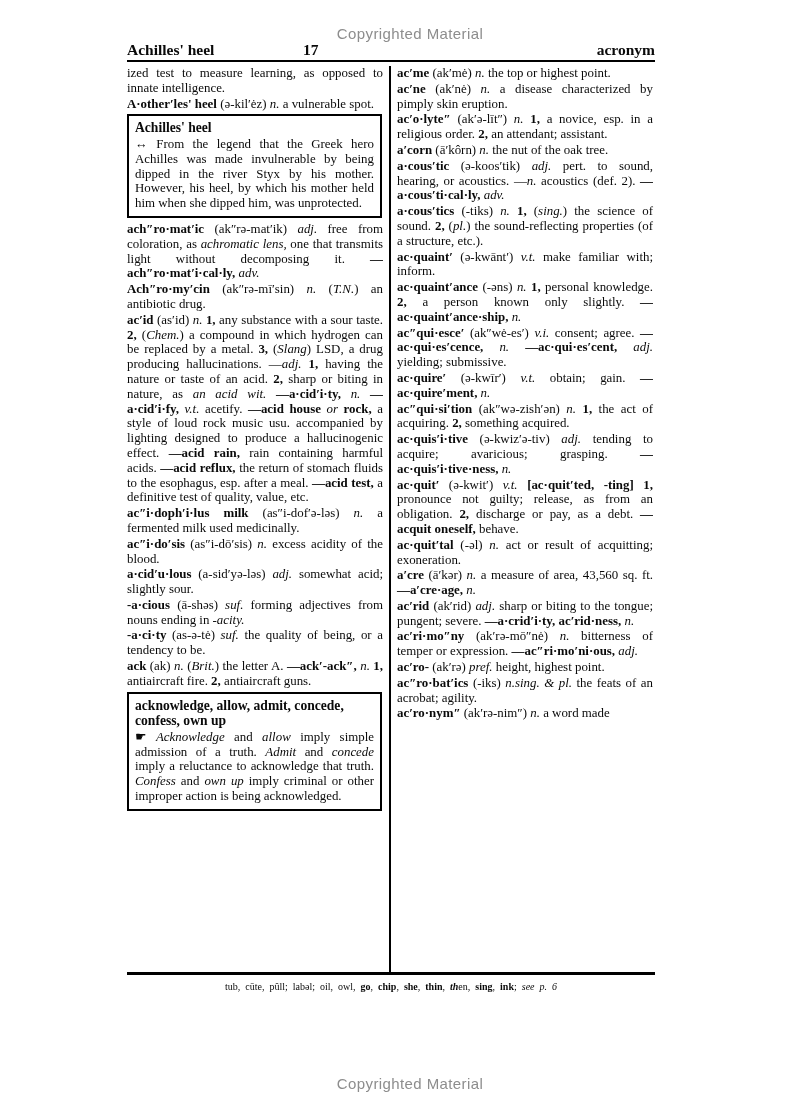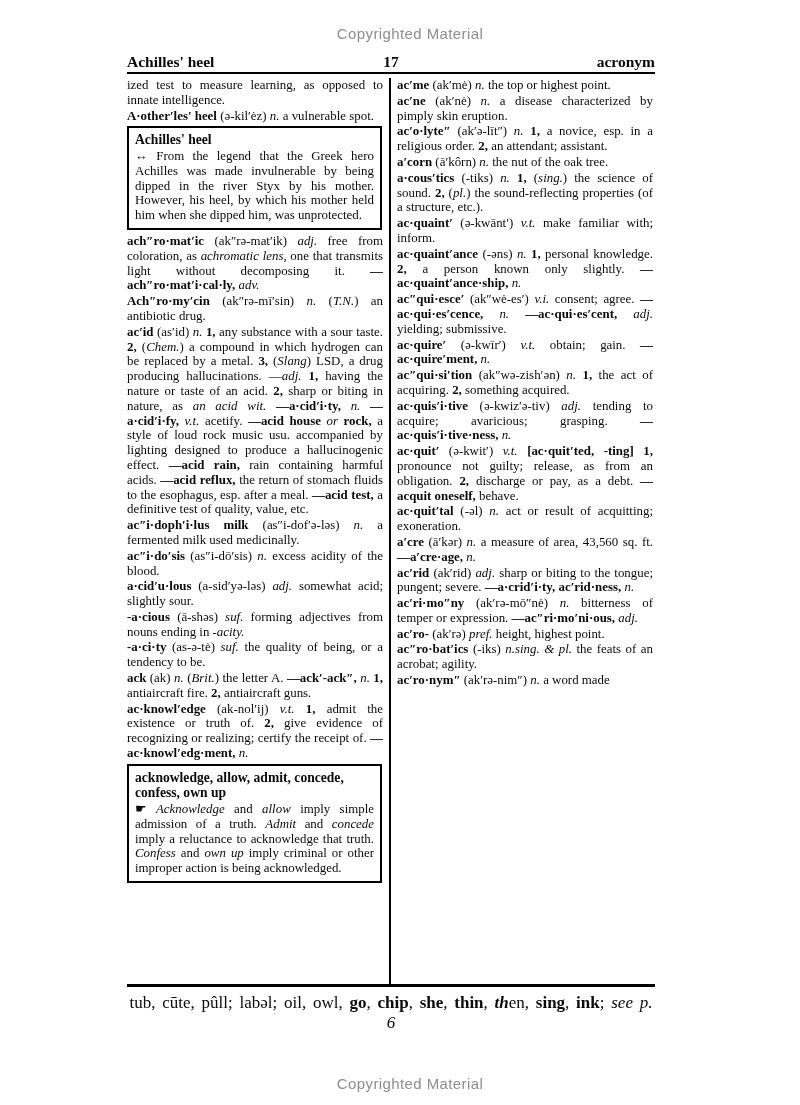--- a/index.html
+++ b/index.html
@@ -3,35 +3,35 @@
 <meta charset="utf-8">
 <style>
   html,body{margin:0;padding:0;background:#ffffff;}
   .page{position:relative;width:800px;height:1105px;background:#ffffff;
         font-family:"Liberation Serif","DejaVu Serif",serif;color:#0a0a0a;overflow:hidden;}
   .copyright{position:absolute;left:0;width:100%;text-align:center;
         font-family:"Liberation Sans","DejaVu Sans",sans-serif;font-weight:400;
         font-size:15px;color:#8d8d8d;letter-spacing:.4px;padding-left:10px;}
   .copyright.top{top:25px;}
   .copyright.bottom{top:1075px;}
-  .content{position:absolute;left:127px;top:53px;width:528px;}
+  .content{position:absolute;left:127px;top:41px;width:528px;}
   .running-head{display:flex;align-items:baseline;font-weight:700;font-size:15.5px;line-height:18px;}
   .rh-left{flex:1;text-align:left;}
-  .rh-center{flex:1;text-align:center;}
+  .rh-center{flex:1;}
   .rh-right{flex:1;text-align:right;}
   .head-rule{border-top:2.5px solid #000;margin-top:1px;}
   .columns{display:flex;margin-top:4px;height:906px;overflow:hidden;}
   .col{width:256px;font-size:12.9px;line-height:14.8px;text-align:justify;}
   .col-divider{width:2px;background:#000;margin:0 6px;flex:none;}
   p.entry{margin:0 0 1px 0;}
   .note-box{border:2px solid #000;margin:3px 1px 4px 0;padding:4px 6px 5px 6px;}
   .note-title{font-weight:700;font-size:13.6px;line-height:15.6px;text-align:left;}
   .note-body{margin-top:1px;}
   .bottom-rule{border-top:3px solid #000;}
-  .pron-key{margin-top:6px;text-align:center;font-size:17px;word-spacing:2.5px;}
+  .pron-key{margin-top:6px;text-align:center;font-size:10px;word-spacing:2.5px;}
 </style>
 </head>
 <body>
 
 <div class="page">
   <div class="copyright top">Copyrighted Material</div>
 
   <div class="content">
     <div class="running-head">
       <span class="rh-left">Achilles' heel</span>
@@ -50,32 +50,32 @@
           </div>
           <p class="entry"><b>ach″ro·mat′ic</b> (ak″rə-mat′ik) <i>adj.</i> free from coloration, as <i>achromatic lens,</i> one that transmits light without decomposing it. <b>—ach″ro·mat′i·cal·ly,</b> <i>adv.</i></p>
           <p class="entry"><b>Ach″ro·my′cin</b> (ak″rə-mī′sin) <i>n.</i> (<i>T.N.</i>) an antibiotic drug.</p>
           <p class="entry"><b>ac′id</b> (as′id) <i>n.</i> <b>1,</b> any substance with a sour taste. <b>2,</b> (<i>Chem.</i>) a compound in which hydrogen can be replaced by a metal. <b>3,</b> (<i>Slang</i>) LSD, a drug producing hallucinations. —<i>adj.</i> <b>1,</b> having the nature or taste of an acid. <b>2,</b> sharp or biting in nature, as <i>an acid wit.</i> <b>—a·cid′i·ty,</b> <i>n.</i> <b>—a·cid′i·fy,</b> <i>v.t.</i> acetify. <b>—acid house</b> <i>or</i> <b>rock,</b> a style of loud rock music usu. accompanied by lighting designed to produce a hallucinogenic effect. <b>—acid rain,</b> rain containing harmful acids. <b>—acid reflux,</b> the return of stomach fluids to the esophagus, esp. after a meal. <b>—acid test,</b> a definitive test of quality, value, etc.</p>
           <p class="entry"><b>ac″i·doph′i·lus milk</b> (as″i-dof′ə-ləs) <i>n.</i> a fermented milk used medicinally.</p>
           <p class="entry"><b>ac″i·do′sis</b> (as″i-dō′sis) <i>n.</i> excess acidity of the blood.</p>
           <p class="entry"><b>a·cid′u·lous</b> (a-sid′yə-ləs) <i>adj.</i> somewhat acid; slightly sour.</p>
           <p class="entry"><b>-a·cious</b> (ā-shəs) <i>suf.</i> forming adjectives from nouns ending in <i>-acity.</i></p>
           <p class="entry"><b>-a·ci·ty</b> (as-ə-tė) <i>suf.</i> the quality of being, or a tendency to be.</p>
           <p class="entry"><b>ack</b> (ak) <i>n.</i> (<i>Brit.</i>) the letter A. <b>—ack′-ack″,</b> <i>n.</i> <b>1,</b> antiaircraft fire. <b>2,</b> antiaircraft guns.</p>
-          <p class="entry"><b>ac·knowl′edge</b> (ak-nol′ij) <i>v.t.</i> <b>1,</b> admit the existence or truth of. <b>2,</b> give evidence of recognizing or realizing; certify the receipt of. <b>—ac·knowl′edg·ment,</b> <i>n.</i></p>
           <div class="note-box">
             <div class="note-title">acknowledge, allow, admit, concede, confess, own up</div>
             <div class="note-body">☛ <i>Acknowledge</i> and <i>allow</i> imply simple admission of a truth. <i>Admit</i> and <i>concede</i> imply a reluctance to acknowledge that truth. <i>Confess</i> and <i>own up</i> imply criminal or other improper action is being acknowledged.</div>
           </div>
         </div>
       <div class="col-divider"></div>
       <div class="col">
           <p class="entry"><b>ac′me</b> (ak′mė) <i>n.</i> the top or highest point.</p>
           <p class="entry"><b>ac′ne</b> (ak′nė) <i>n.</i> a disease characterized by pimply skin eruption.</p>
           <p class="entry"><b>ac′o·lyte″</b> (ak′ə-līt″) <i>n.</i> <b>1,</b> a novice, esp. in a religious order. <b>2,</b> an attendant; assistant.</p>
           <p class="entry"><b>a′corn</b> (ā′kôrn) <i>n.</i> the nut of the oak tree.</p>
+          <p class="entry"><b>a·cous′tic</b> (ə-koos′tik) <i>adj.</i> pert. to sound, hearing, or acoustics. —<i>n.</i> acoustics (def. 2). <b>—a·cous′ti·cal·ly,</b> <i>adv.</i></p>
           <p class="entry"><b>a·cous′tics</b> (-tiks) <i>n.</i> <b>1,</b> (<i>sing.</i>) the science of sound. <b>2,</b> (<i>pl.</i>) the sound-reflecting properties (of a structure, etc.).</p>
           <p class="entry"><b>ac·quaint′</b> (ə-kwānt′) <i>v.t.</i> make familiar with; inform.</p>
           <p class="entry"><b>ac·quaint′ance</b> (-əns) <i>n.</i> <b>1,</b> personal knowledge. <b>2,</b> a person known only slightly. <b>—ac·quaint′ance·ship,</b> <i>n.</i></p>
           <p class="entry"><b>ac″qui·esce′</b> (ak″wė-es′) <i>v.i.</i> consent; agree. <b>—ac·qui·es′cence,</b> <i>n.</i> <b>—ac·qui·es′cent,</b> <i>adj.</i> yielding; submissive.</p>
           <p class="entry"><b>ac·quire′</b> (ə-kwīr′) <i>v.t.</i> obtain; gain. <b>—ac·quire′ment,</b> <i>n.</i></p>
           <p class="entry"><b>ac″qui·si′tion</b> (ak″wə-zish′ən) <i>n.</i> <b>1,</b> the act of acquiring. <b>2,</b> something acquired.</p>
           <p class="entry"><b>ac·quis′i·tive</b> (ə-kwiz′ə-tiv) <i>adj.</i> tending to acquire; avaricious; grasping. <b>—ac·quis′i·tive·ness,</b> <i>n.</i></p>
           <p class="entry"><b>ac·quit′</b> (ə-kwit′) <i>v.t.</i> <b>[ac·quit′ted, -ting]</b> <b>1,</b> pronounce not guilty; release, as from an obligation. <b>2,</b> discharge or pay, as a debt. <b>—acquit oneself,</b> behave.</p>
           <p class="entry"><b>ac·quit′tal</b> (-əl) <i>n.</i> act or result of acquitting; exoneration.</p>
           <p class="entry"><b>a′cre</b> (ā′kər) <i>n.</i> a measure of area, 43,560 sq. ft. <b>—a′cre·age,</b> <i>n.</i></p>

